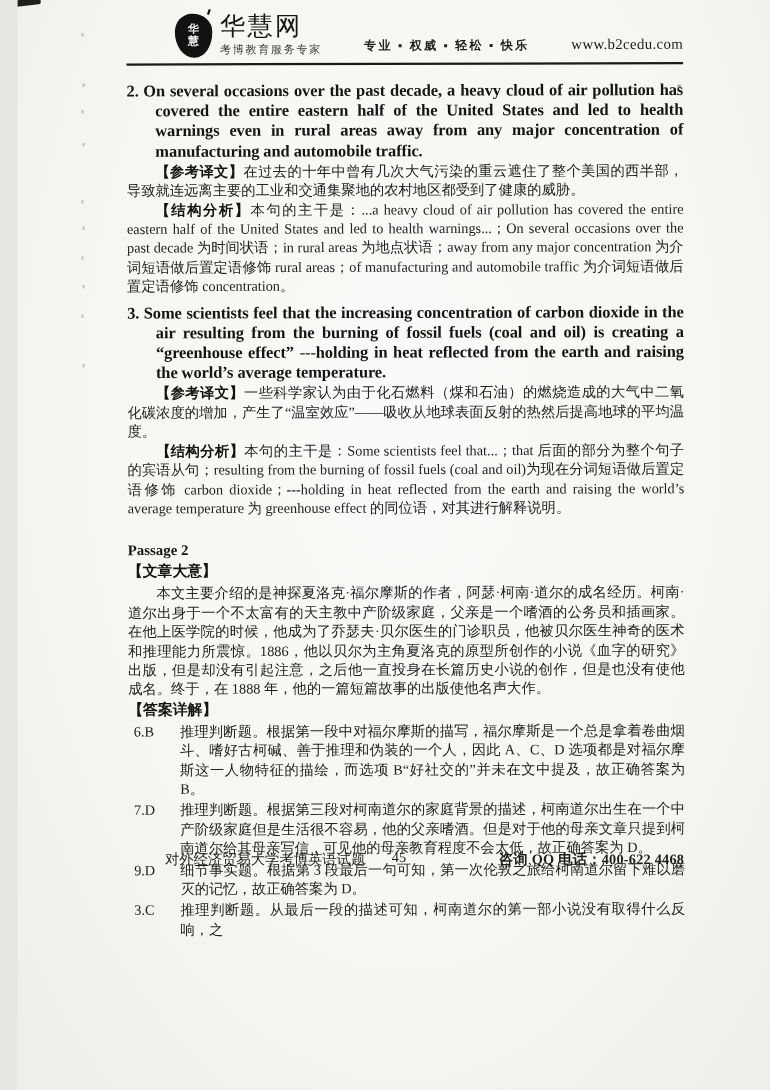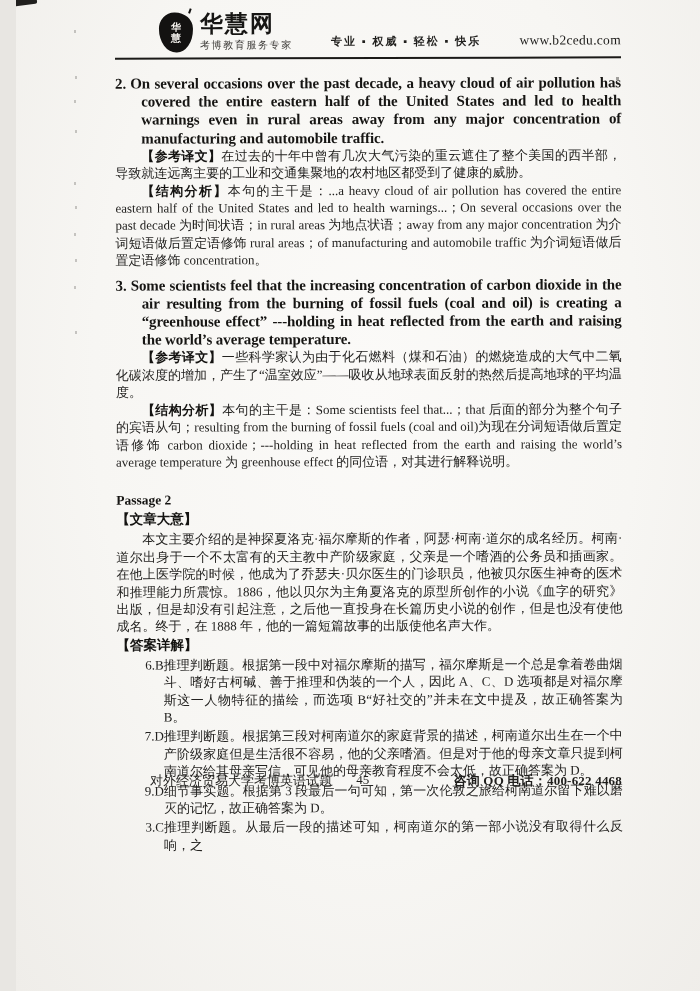--- a/index.html
+++ b/index.html
@@ -37,42 +37,42 @@
   }
   .logo-mark::after{
     content:"";
     position:absolute; top:-4px; right:2px;
     width:2px;height:5px;background:#131211;transform:rotate(20deg);
   }
   .seal{
     color:#f4f2ee; font-size:10px; line-height:11px;
     width:12px; word-break:break-all; text-align:center; font-weight:700;
   }
-  .logo-text{font-size:23px;font-weight:700;letter-spacing:2px;color:#171614;line-height:24px;}
+  .logo-text{font-size:23px;font-weight:400;letter-spacing:2px;color:#171614;line-height:24px;}
   .logo-tagline{font-size:10px;letter-spacing:1.6px;color:#3c3a37;margin-top:2px;white-space:nowrap;}
   .slogan{font-size:11px;font-weight:700;letter-spacing:2px;color:#201f1d;padding-bottom:3px;}
   .website{font-size:13.5px;font-weight:400;color:#1c1b19;padding-bottom:3px;letter-spacing:.3px;}
   
   main{margin-top:15px;}
   .eng{
     margin:0; font-weight:700; font-size:15px; line-height:18.2px;
     padding-left:26px; text-indent:-26px; text-align:justify; letter-spacing:-.1px;
     color:#161513;
   }
   .eng .num{margin-right:4px;}
   .para{
     margin:0; font-size:13px; line-height:17.4px;
     text-indent:2em; text-align:justify; color:#232220;
   }
   .para .label{font-weight:700;color:#141311;}
   .s-item{margin-bottom:7px;}
   .passage-title{margin:22px 0 2px 0;font-size:13.5px;font-weight:700;color:#161513;}
   .sec-label{margin:1px 0 2px 0;font-size:13.5px;font-weight:700;color:#141311;}
   .answer{display:flex;margin:0 0 2px 0;font-size:13px;line-height:17.4px;color:#232220;}
-  .akey{flex:none;width:42px;padding-left:5px;text-align:right;}
+  .akey{flex:none;width:42px;padding-left:5px;}
   .atext{flex:1;text-align:justify;}
   
   footer{
     position:absolute; left:100px; right:94px; top:772px;
     display:flex; align-items:flex-start;
     font-size:13px; color:#1f1e1c;
   }
   .f-left{padding-left:34px;}
   .f-page{flex:1;text-align:center;padding-right:60px;}
   .f-right{font-weight:700;letter-spacing:.2px;}

